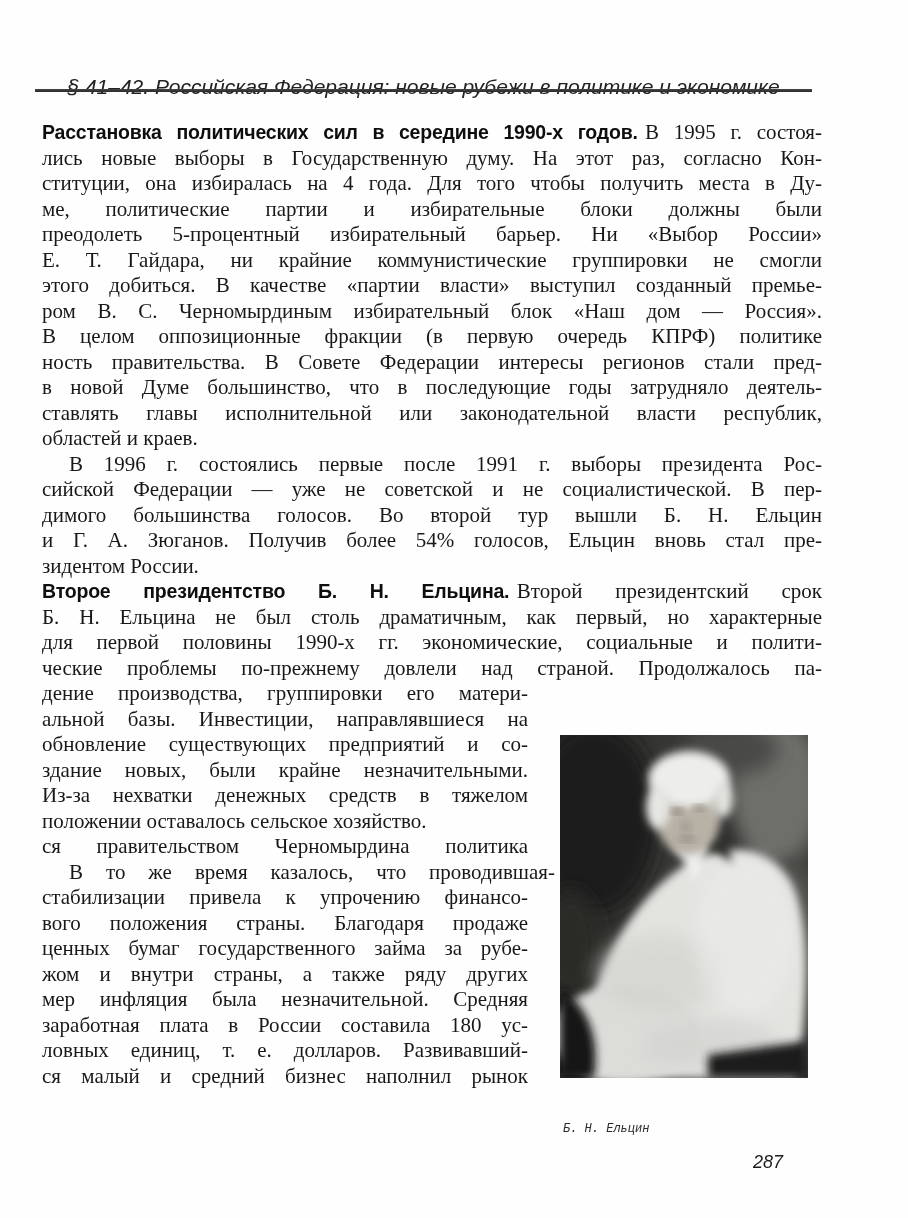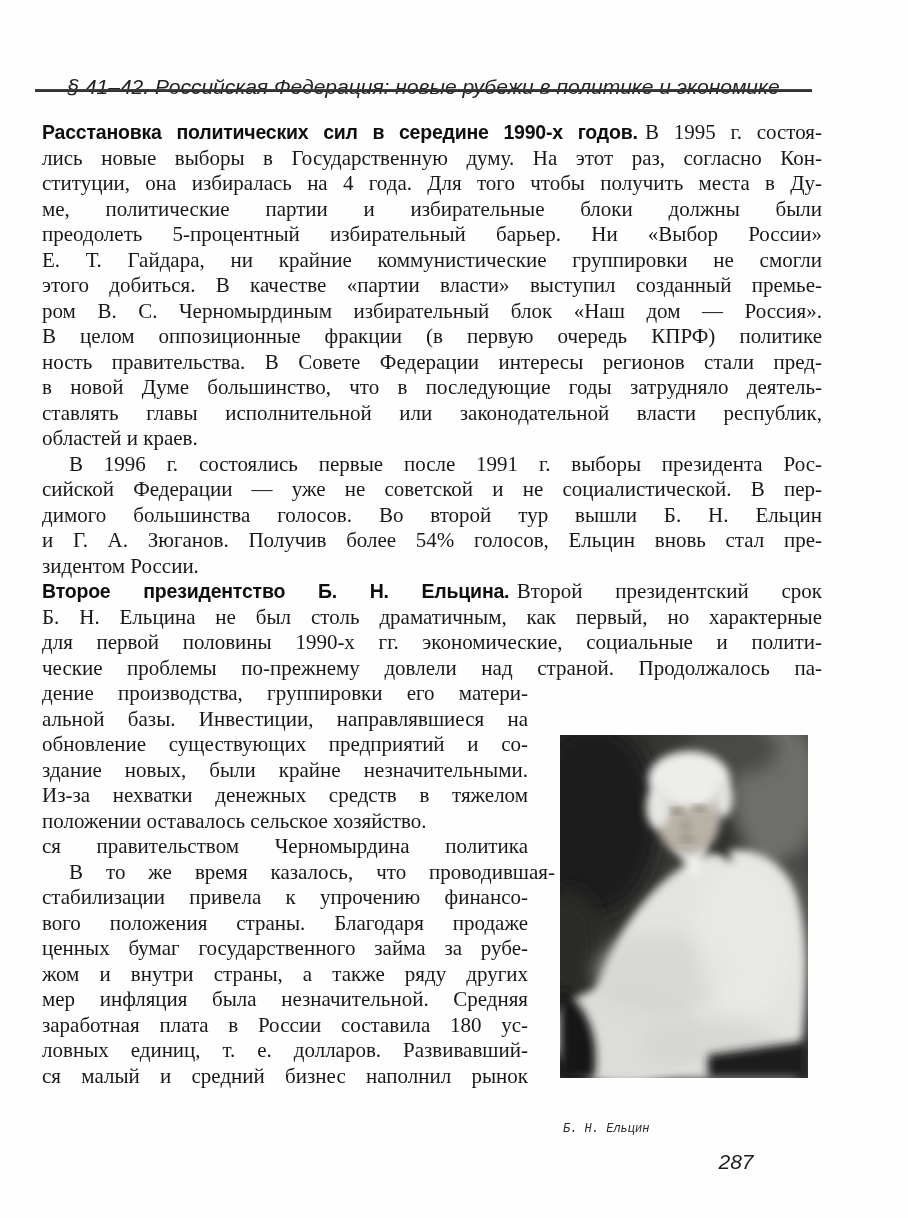--- a/index.html
+++ b/index.html
@@ -60,25 +60,25 @@
   .photo-caption{
     position:absolute;left:563px;top:1091px;width:260px;
     font-family:Liberation Mono, monospace;
     font-style:italic;
     font-size:12px;line-height:20px;
     color:#2a2a2a;
     margin-top:28px;
   }
   
   .page-number{
-    position:absolute;left:696px;top:1146px;width:80px;
+    position:absolute;left:728px;top:1146px;width:80px;
     text-align:center;
     font-family:"Liberation Sans", sans-serif;
     font-style:italic;
-    font-size:21px;line-height:32px;
+    font-size:18px;line-height:32px;
     color:#1c1c1c;
   }
 </style>
 </head>
 <body>
 
 <div class="page">
 
   <div class="chapter-head">§ 41–42. Российская Федерация: новые рубежи в политике и экономике</div>
   <div class="chapter-rule"></div>

